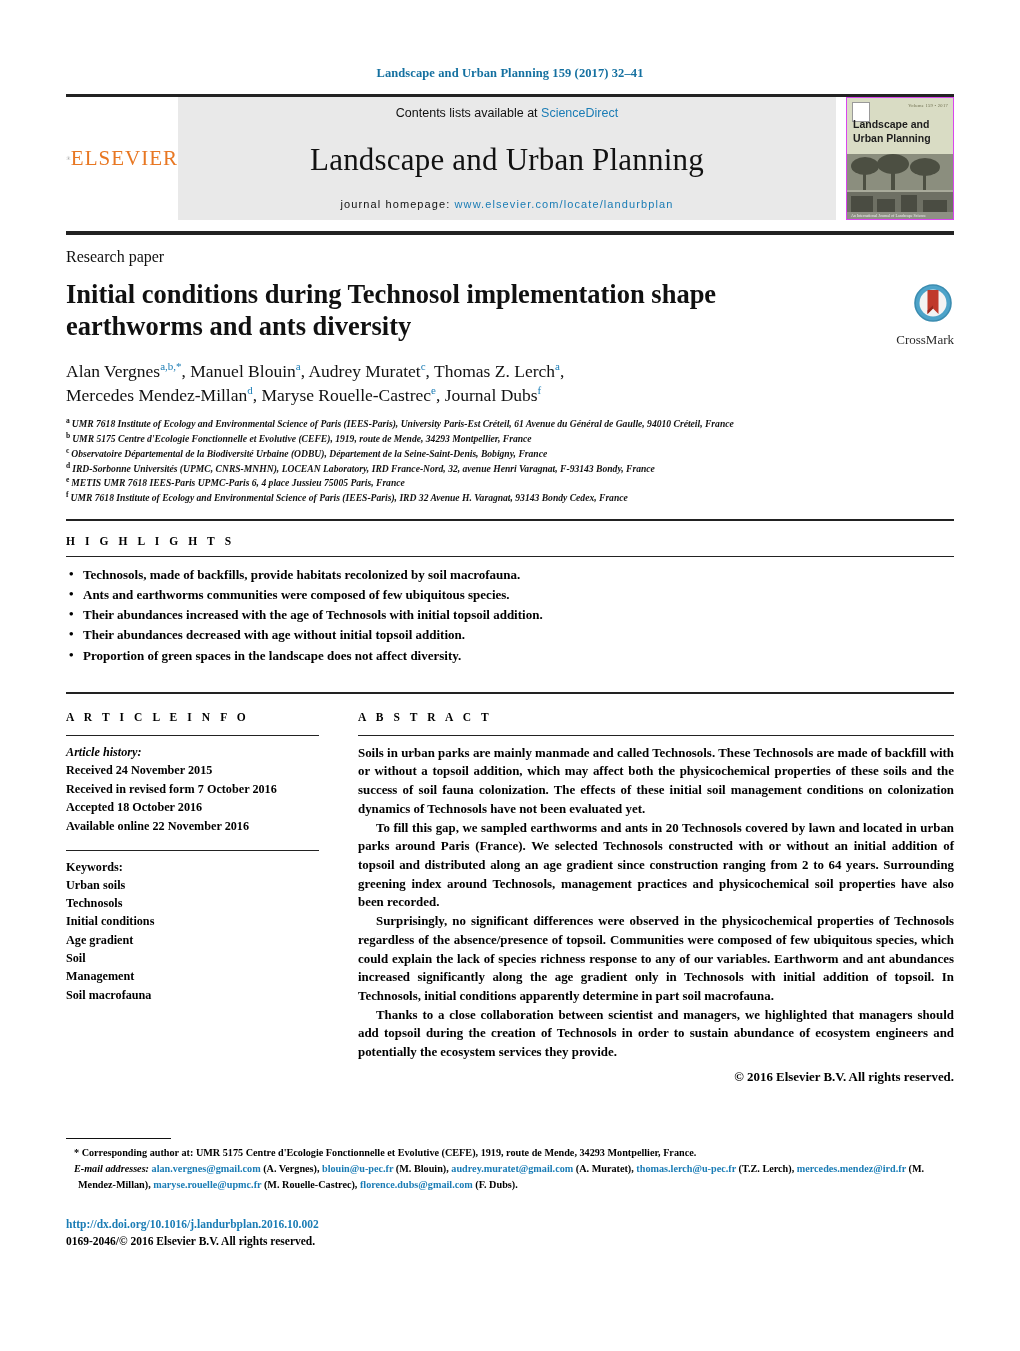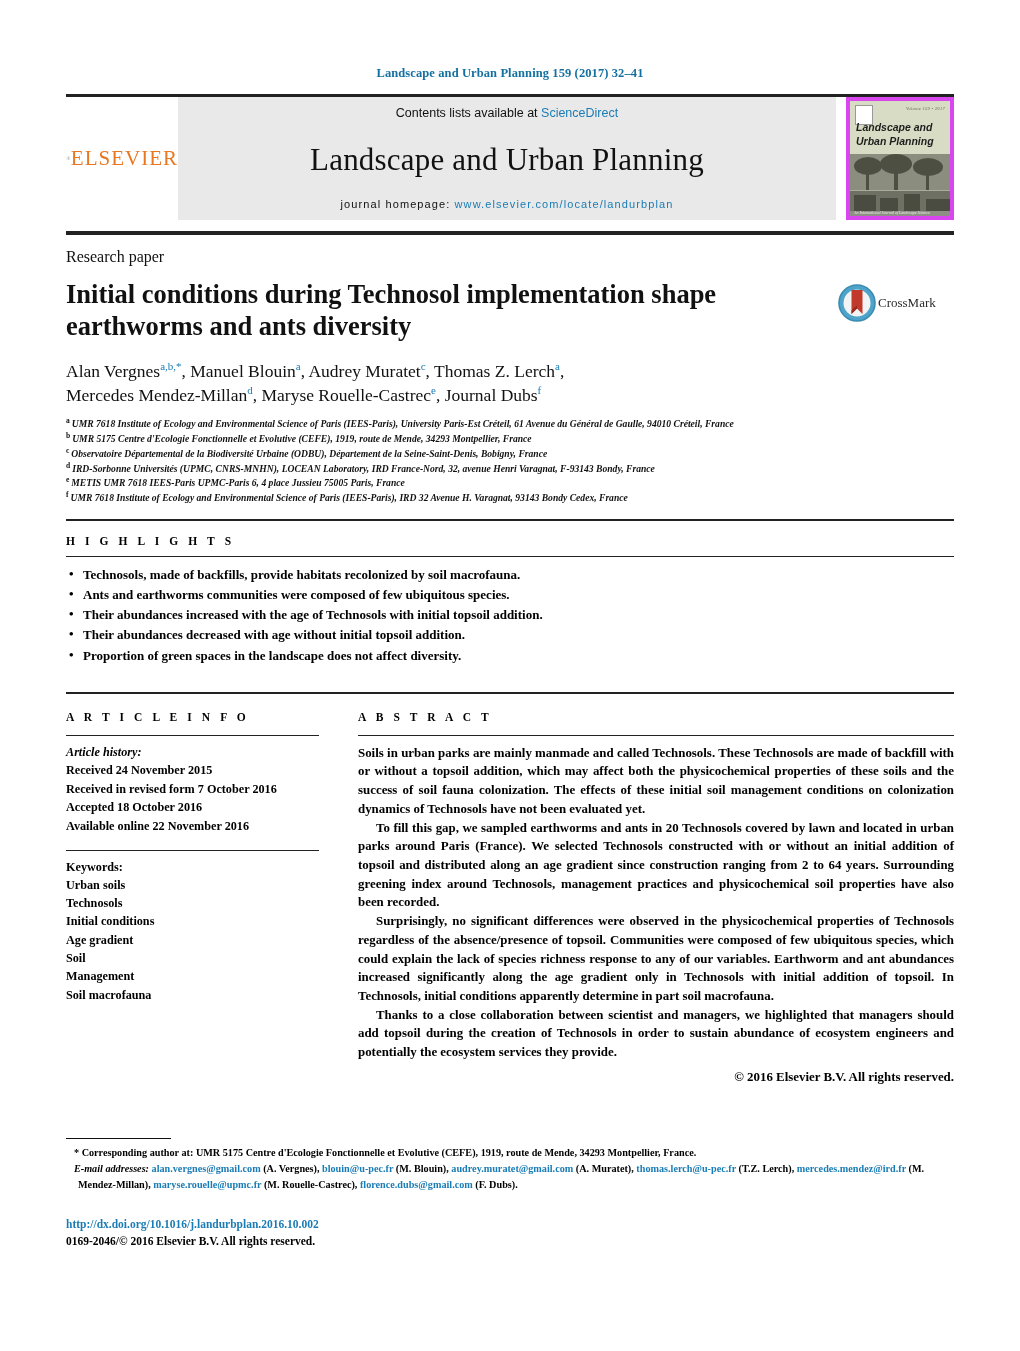--- a/index.html
+++ b/index.html
@@ -95,26 +95,25 @@
     font-family: "Liberation Sans", sans-serif;
     font-size: 11px;
     letter-spacing: 1.1px;
     color: #111;
   }
   .homepage-line .url { color: #1a7cb5; }
   .cover-thumb {
     width: 108px;
     flex: 0 0 108px;
     margin-left: 10px;
-    border: 4px solid #d946ef;
+    border: 1px solid #d946ef;
     box-sizing: border-box;
     background: #cfcfc0;
     position: relative;
     overflow: hidden;
-    font-style: italic;
   }
   .cover-top {
     height: 46%;
     background: #d9dcc4;
     position: relative;
   }
   .cover-badge {
     position: absolute;
     left: 5px; top: 4px;
     width: 16px; height: 18px;
@@ -205,22 +204,23 @@
     margin-right: 2px;
   }
 
   
   .crossmark {
     position: absolute;
     right: 0;
     top: 282px;
     width: 118px;
     display: flex;
-    align-items: center;
-    gap: 0;
+    align-items: flex-end;
+    gap: 8px;
+    flex-direction: column;
   }
   .cm-word {
     font-family: "Liberation Serif", serif;
     font-size: 13px;
     color: #2b2b2b;
   }
 
   
   .rule-med { border-top: 2px solid #222; }
   .rule-thin { border-top: 1px solid #222; }

